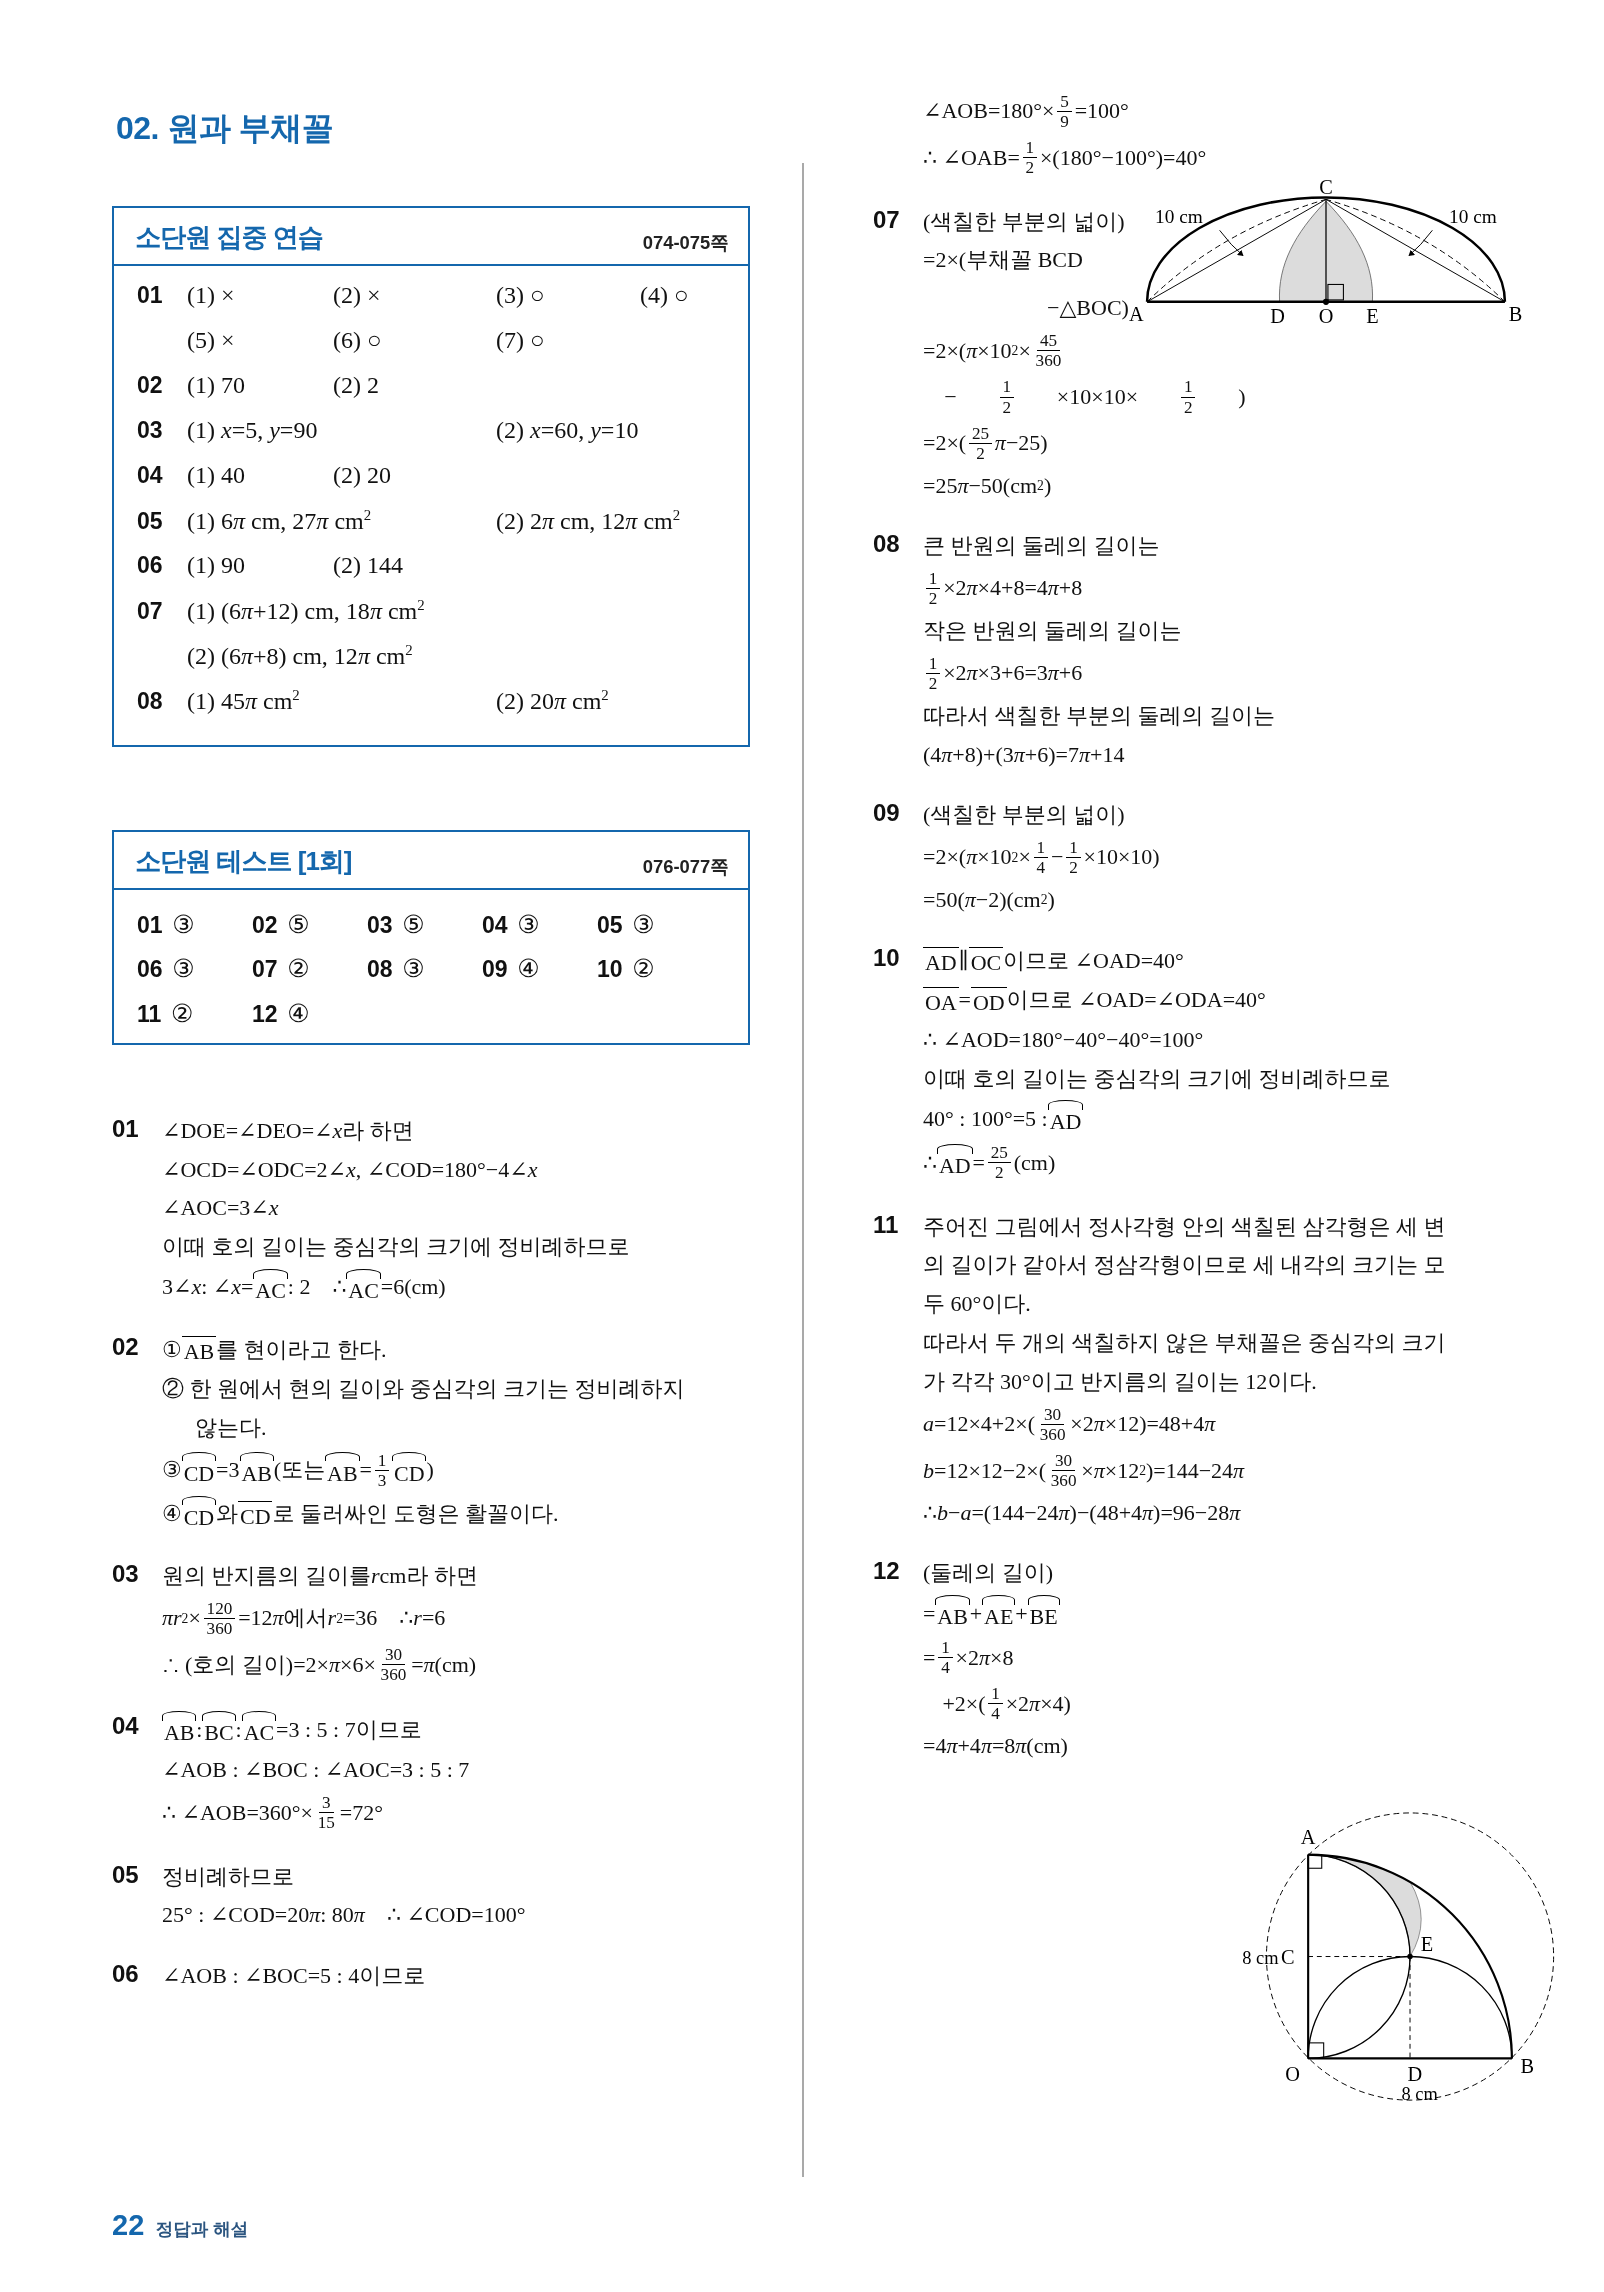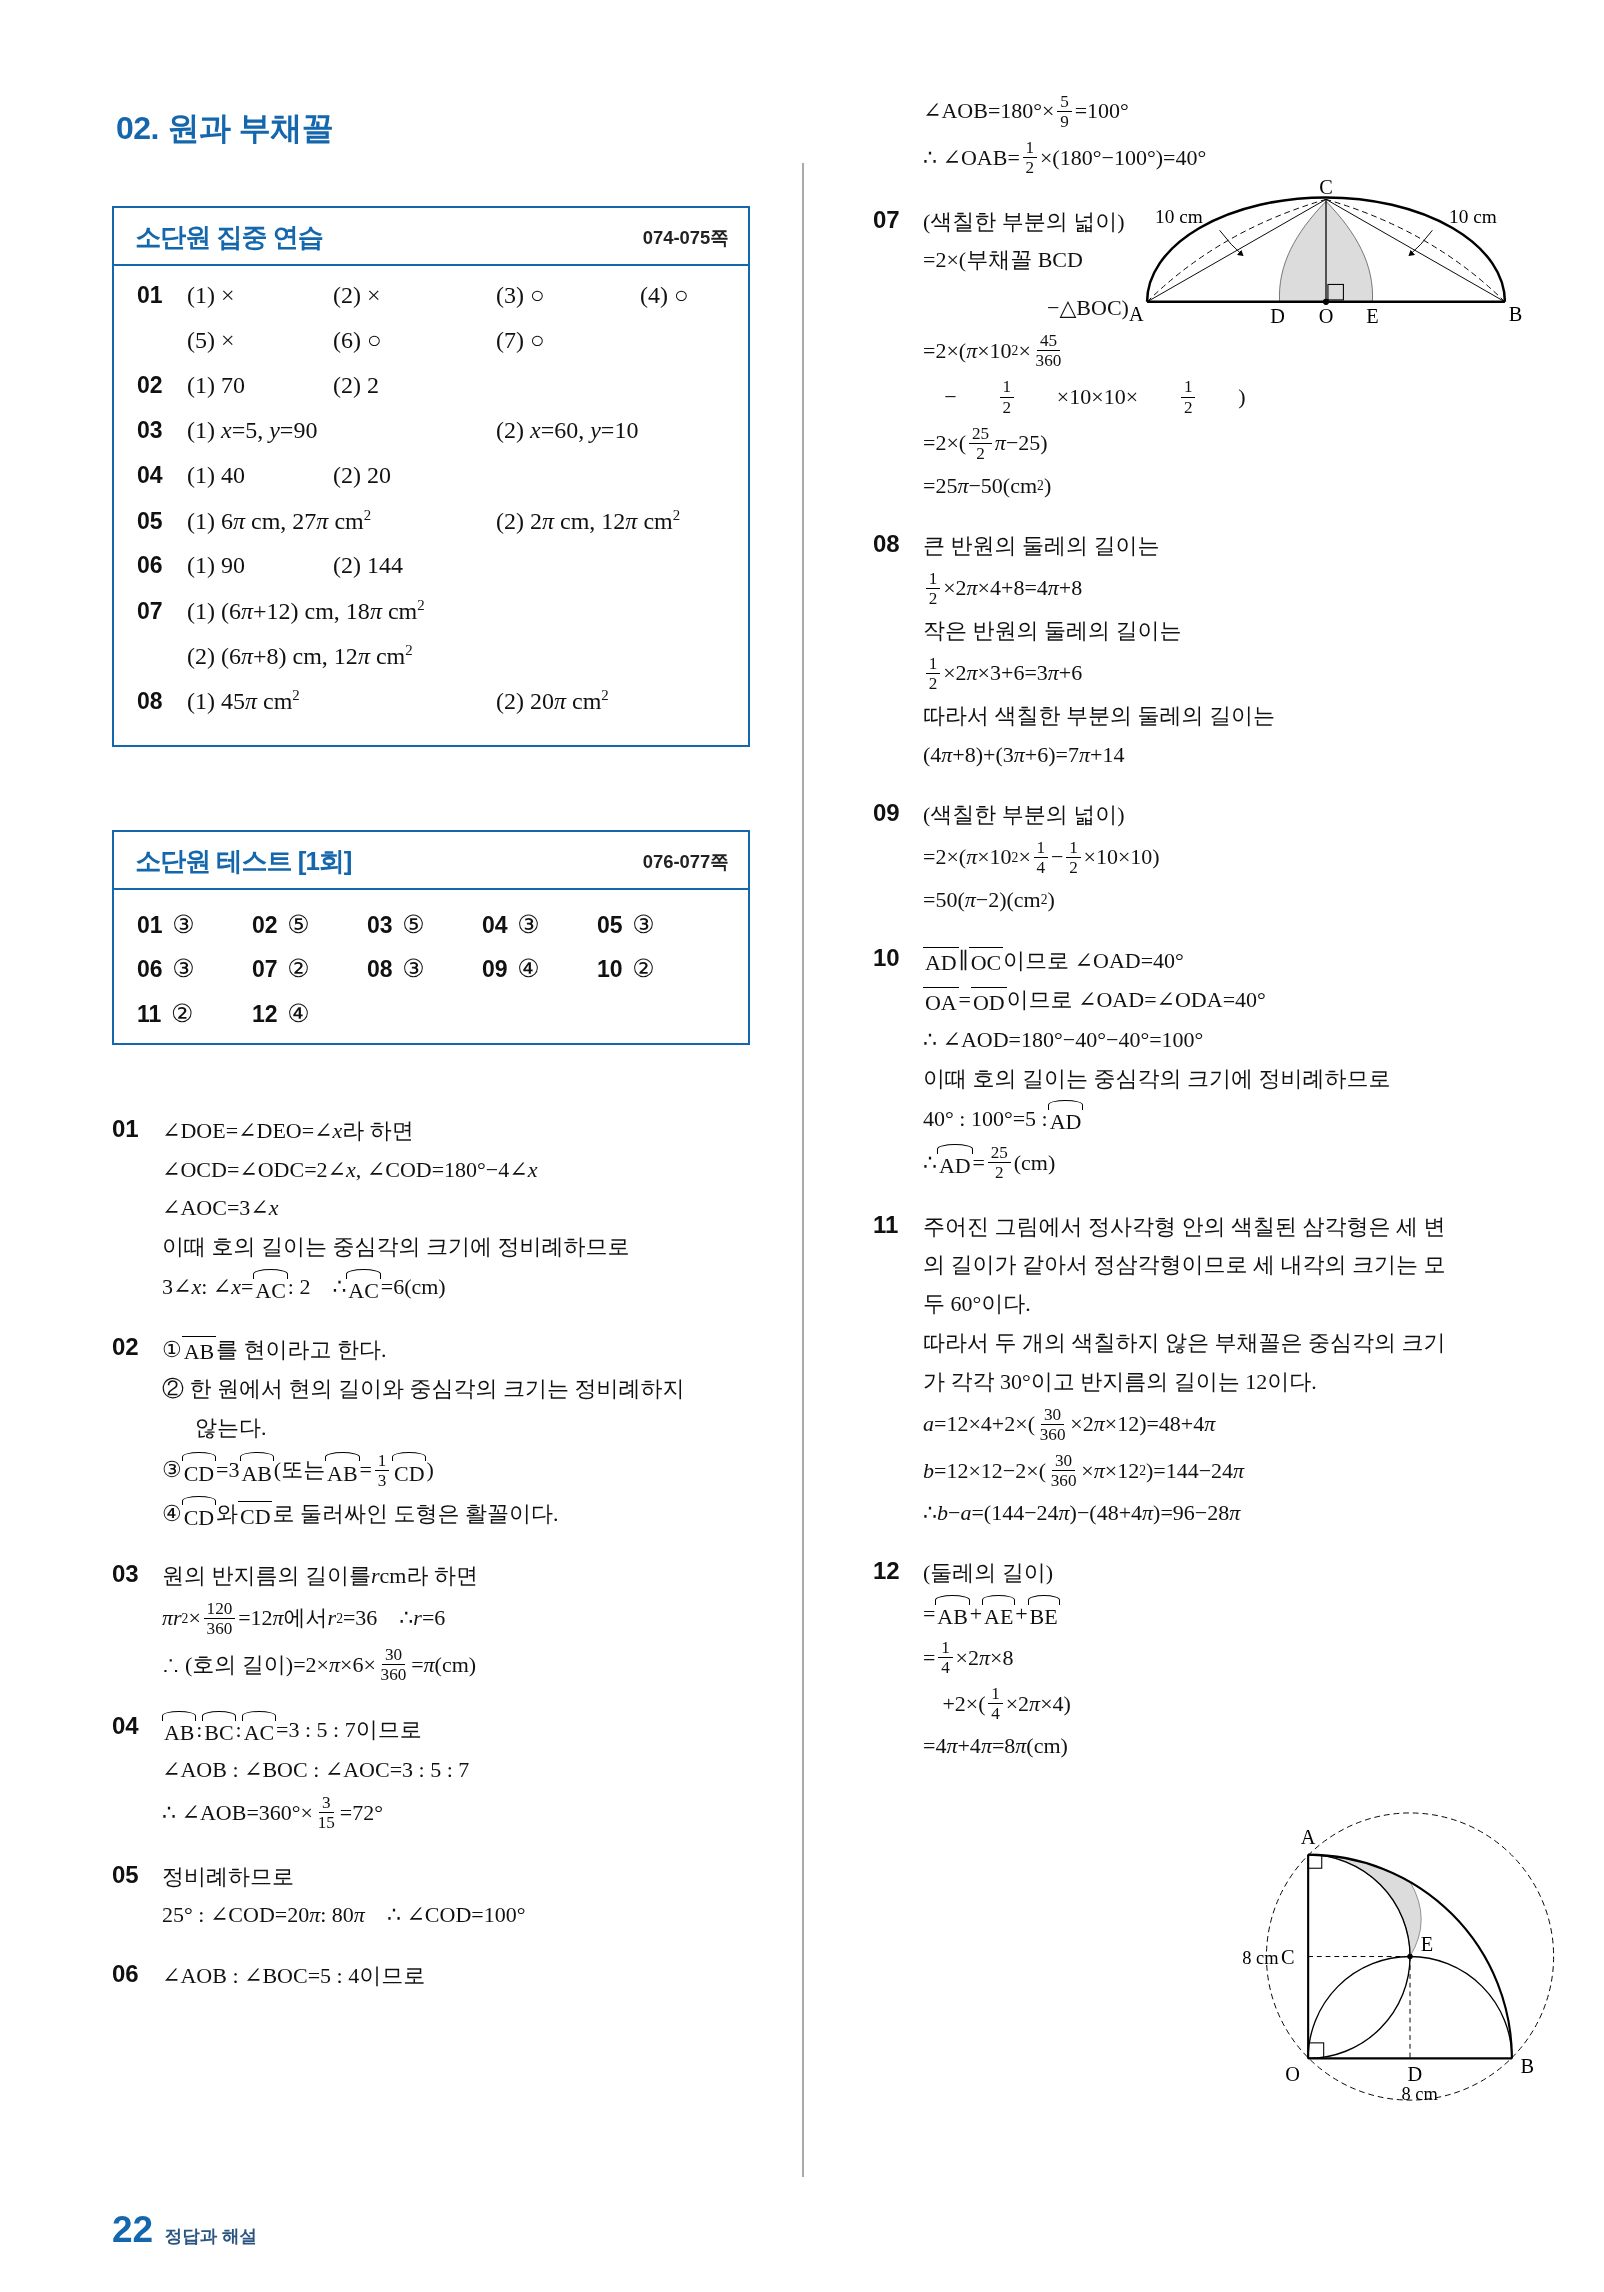--- a/index.html
+++ b/index.html
@@ -5,21 +5,21 @@
   html,body{margin:0;padding:0;background:#e8e8e8;}
   #page{position:relative;width:1605px;height:2293px;background:#ffffff;
         font-family:"Liberation Serif","DejaVu Serif",serif;color:#111;overflow:hidden;}
   
   #chapter-title{position:absolute;left:116px;top:107px;font-family:"Liberation Sans","DejaVu Sans",sans-serif;
         font-weight:bold;font-size:32px;color:#1467ad;letter-spacing:-0.5px;}
   
   #col-divider{position:absolute;left:802px;top:163px;width:1.9px;height:2014px;background:#a9a9a9;}
   
   .ansbox{position:absolute;left:112px;width:638px;border:2.9px solid #1467ad;background:#fff;box-sizing:border-box;}
-  .ansbox .hd{display:flex;justify-content:space-between;align-items:center;
+  .ansbox .hd{display:flex;justify-content:space-between;align-items:flex-end;
         border-bottom:2.9px solid #1467ad;padding:11.6px 19.4px 9.7px 21.3px;}
   .ansbox .hd .t{font-family:"Liberation Sans","DejaVu Sans",sans-serif;font-weight:bold;font-size:26px;color:#1467ad;letter-spacing:-1px;}
   .ansbox .hd .p{font-family:"Liberation Sans","DejaVu Sans",sans-serif;font-weight:bold;font-size:18.4px;color:#222;}
   .ansbox .bd{padding:15.5px 13.6px 13.6px 23px;}
   .arow{display:flex;align-items:baseline;min-height:45px;font-size:24px;}
   .arow .rnum{font-family:"Liberation Sans","DejaVu Sans",sans-serif;font-weight:bold;font-size:23px;width:50px;flex:none;}
   .acell{display:inline-block;padding-right:5.8px;box-sizing:border-box;}
   
   #test-grid{display:grid;grid-template-columns:repeat(5,115px);row-gap:15.5px;padding:3.9px 0 1.9px 0;}
   .tpair{display:flex;align-items:baseline;font-size:24px;}
@@ -39,21 +39,21 @@
   .f b{font-weight:normal;display:block;padding:0 1.9px;}
   .f .n{border-bottom:1.4px solid #000;padding:0 2.9px;}
   
   .a{position:relative;display:inline-block;padding:4.9px 1.9px 0 1.9px;margin-top:1.9px;}
   .a::before{content:'';position:absolute;left:0;right:0;top:-2.9px;height:8.7px;
      border:1.4px solid #000;border-bottom:none;border-radius:100% 100% 0 0;}
   
   .o{display:inline-block;border-top:1.6px solid #000;padding:1px 1.9px 0 1.9px;margin-top:2.9px;}
   
   #footer{position:absolute;left:112px;top:2209px;display:flex;align-items:baseline;}
-  #footer .n{font-family:"Liberation Sans","DejaVu Sans",sans-serif;font-weight:bold;font-size:37px;color:#1467ad;}
+  #footer .n{font-family:"Liberation Sans","DejaVu Sans",sans-serif;font-weight:bold;font-size:29px;color:#1467ad;}
   #footer .l{font-family:"Liberation Sans","DejaVu Sans",sans-serif;font-weight:bold;font-size:17.5px;color:#2b5580;margin-left:11.6px;}
   
   .diag{position:absolute;pointer-events:none;}
   .diag text{font-family:"Liberation Serif","DejaVu Serif",serif;}
 </style>
 </head>
 <body>
 
 <div id="page">
 

